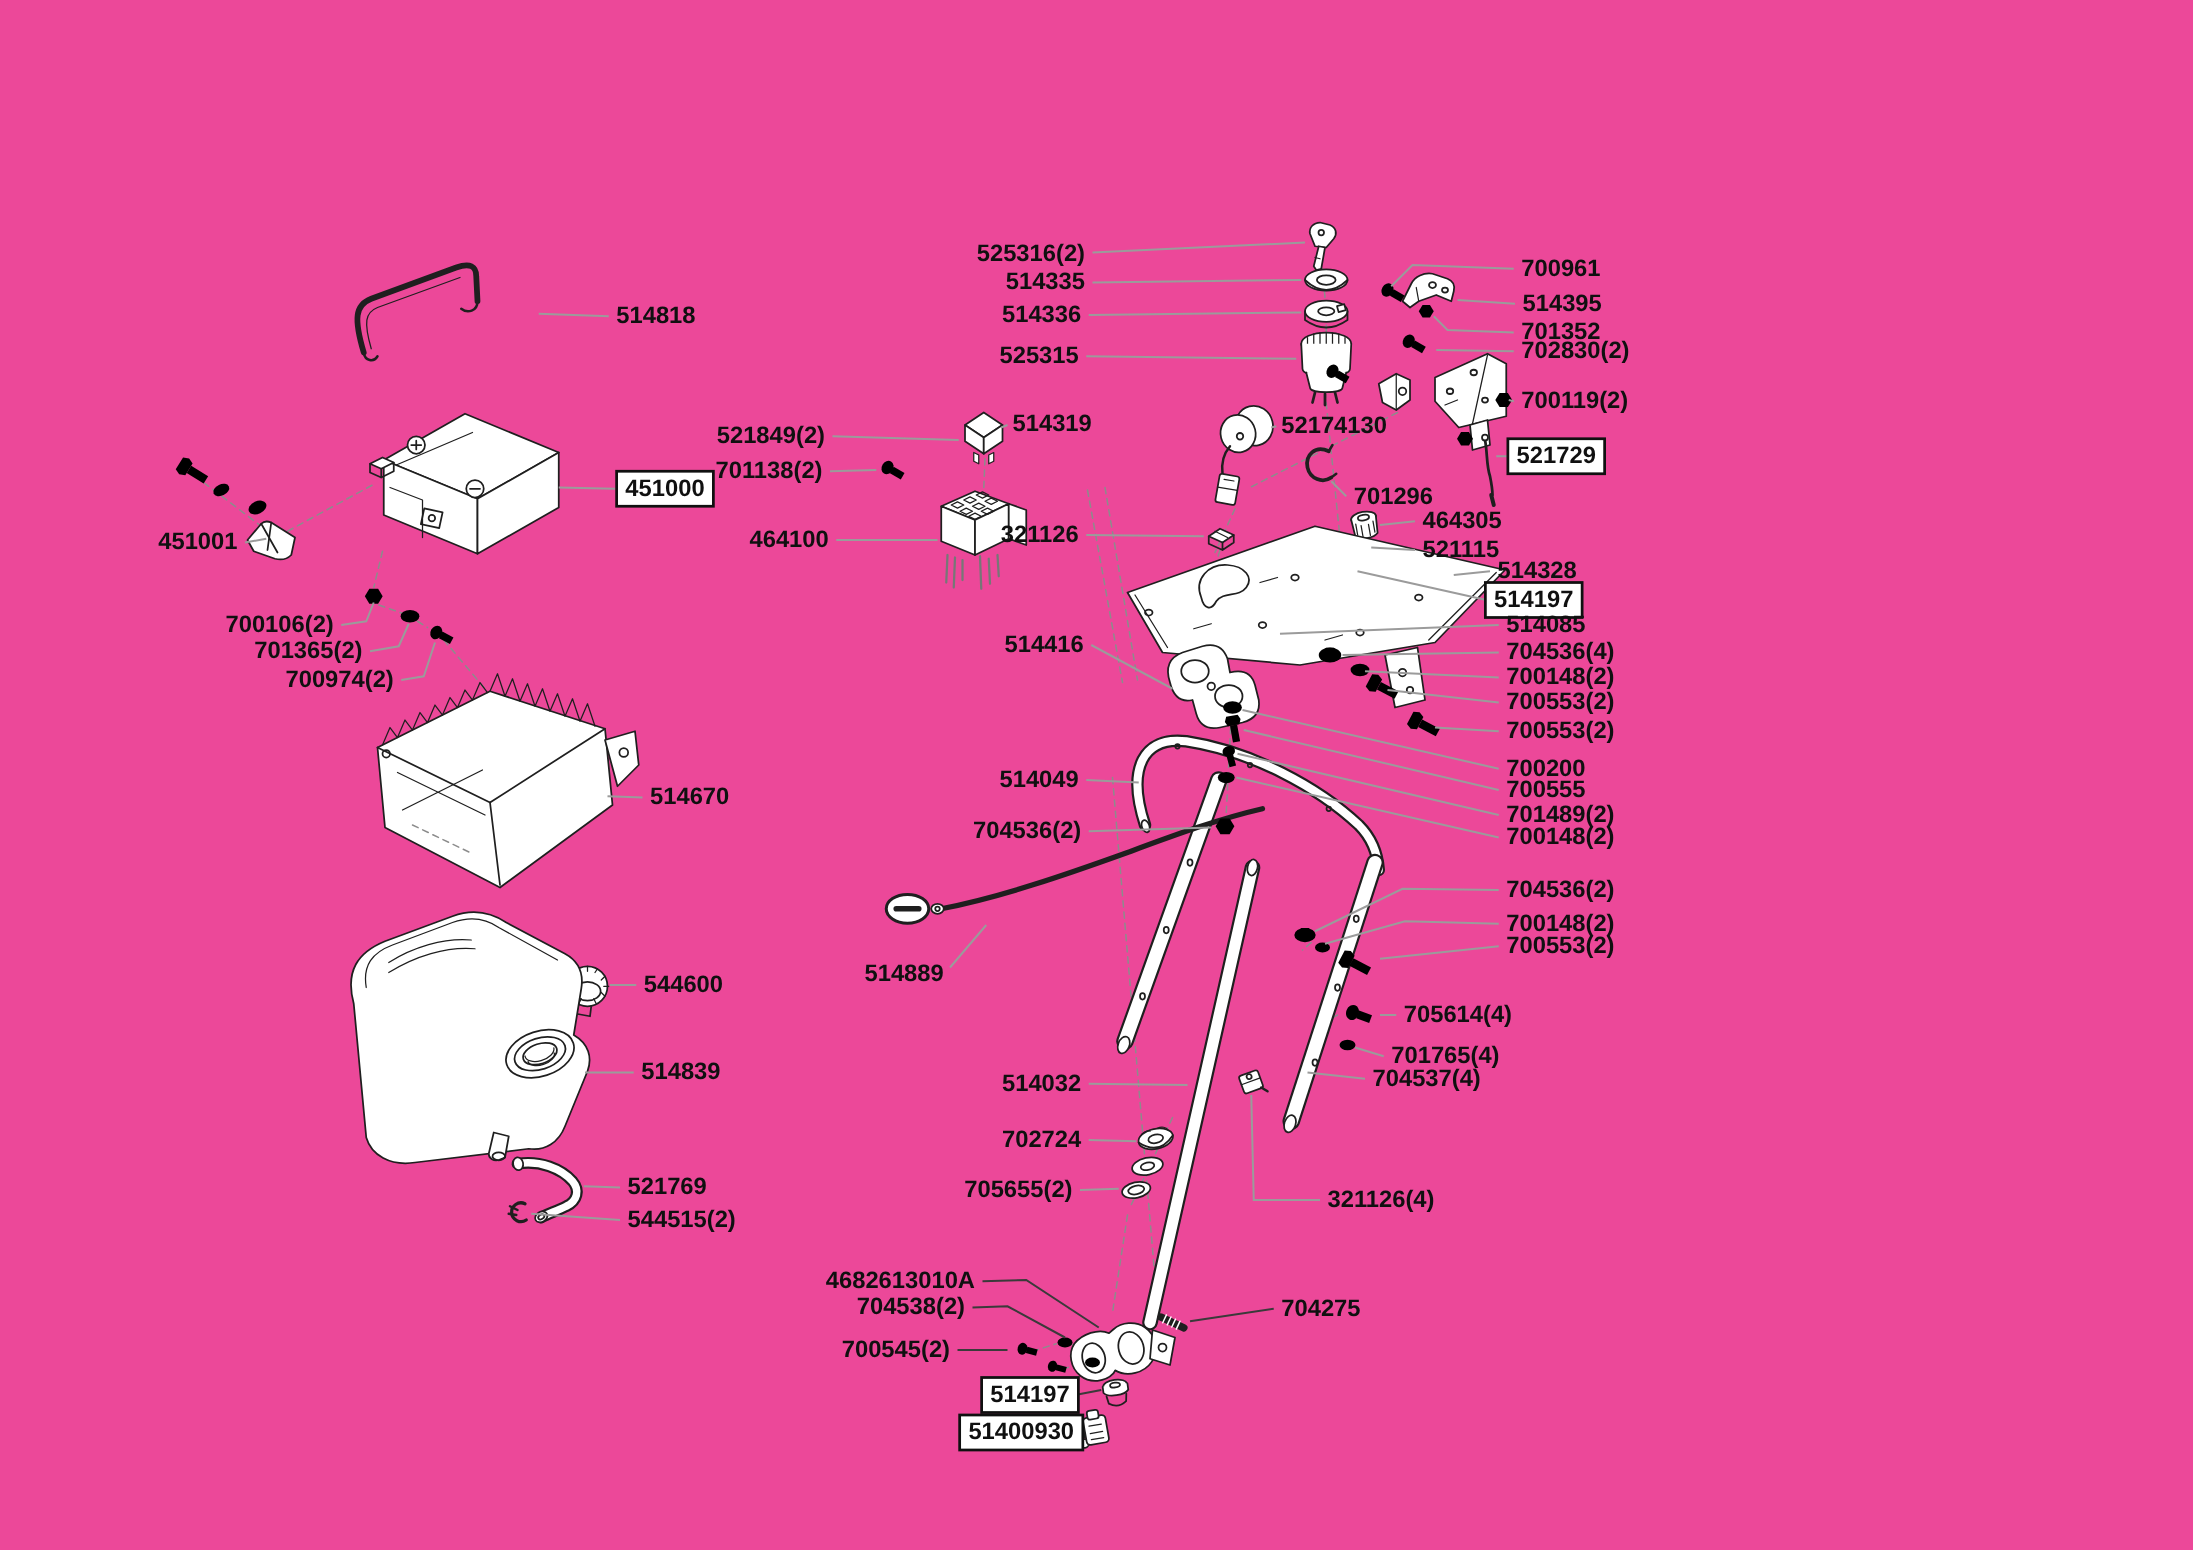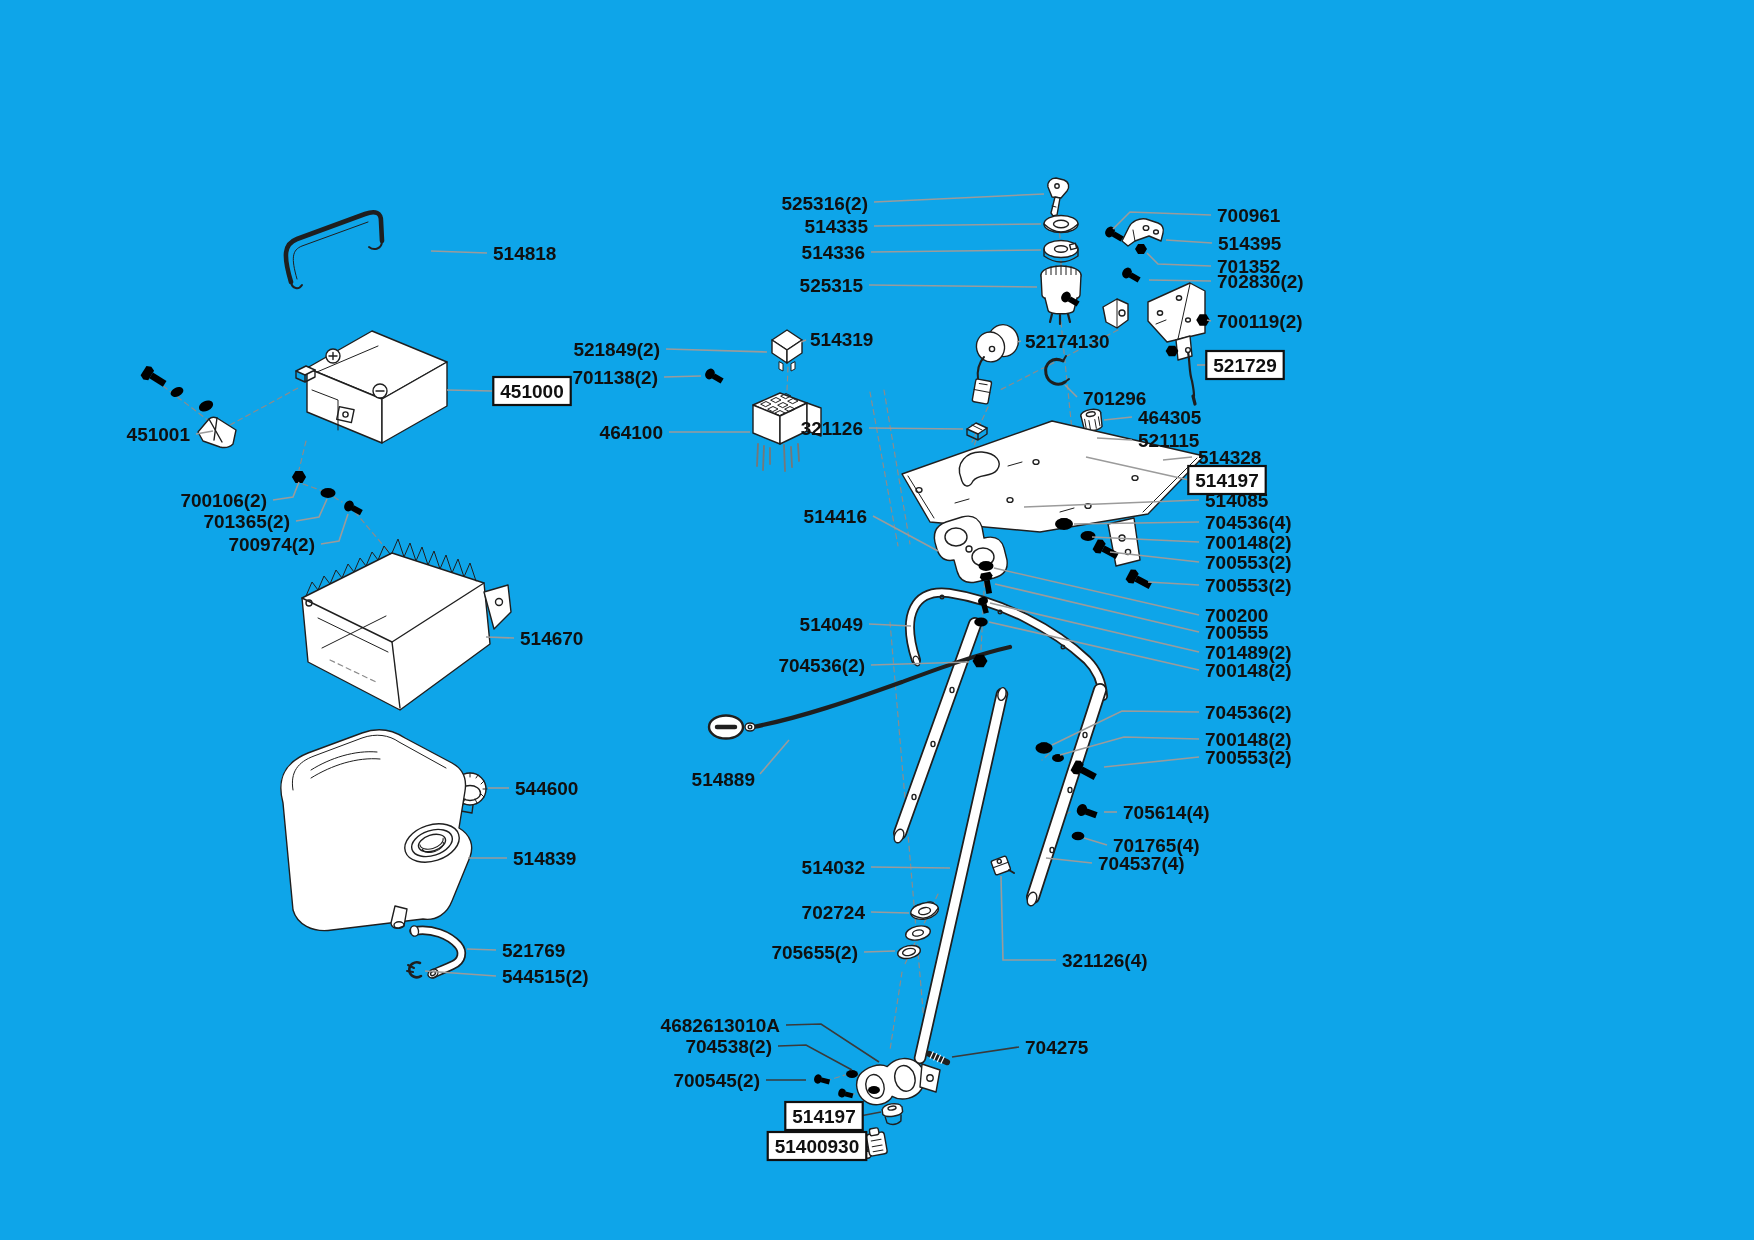--- a/index.html
+++ b/index.html
@@ -1,16 +1,16 @@
 <!DOCTYPE html>
 <html><head>
 <meta charset="utf-8">
 <style>
   html,body{margin:0;padding:0;background:#fff;}
-  .stage{position:relative;width:1754px;height:1240px;background:#0ea5e9;overflow:hidden;
+  .stage{position:relative;width:1754px;height:1240px;background:#ec4899;overflow:hidden;
          font-family:"Liberation Sans","DejaVu Sans",sans-serif;}
   svg{position:absolute;left:0;top:0;}
   
   #art path,#art polygon,#art ellipse,#art circle,#art rect,#art polyline,#art line{
       stroke:#1f1f1f;stroke-width:1.4;fill:none;stroke-linecap:round;stroke-linejoin:round;}
   #art .f{fill:#ffffff;}
   #art .thin{stroke-width:1;}
   #art .wire{stroke:#777;stroke-width:1.8;}
   #art .dash{stroke:#8c8c8c;stroke-width:1.2;stroke-dasharray:5 4;}
   #art .tube{stroke:#1f1f1f;fill:none;}

